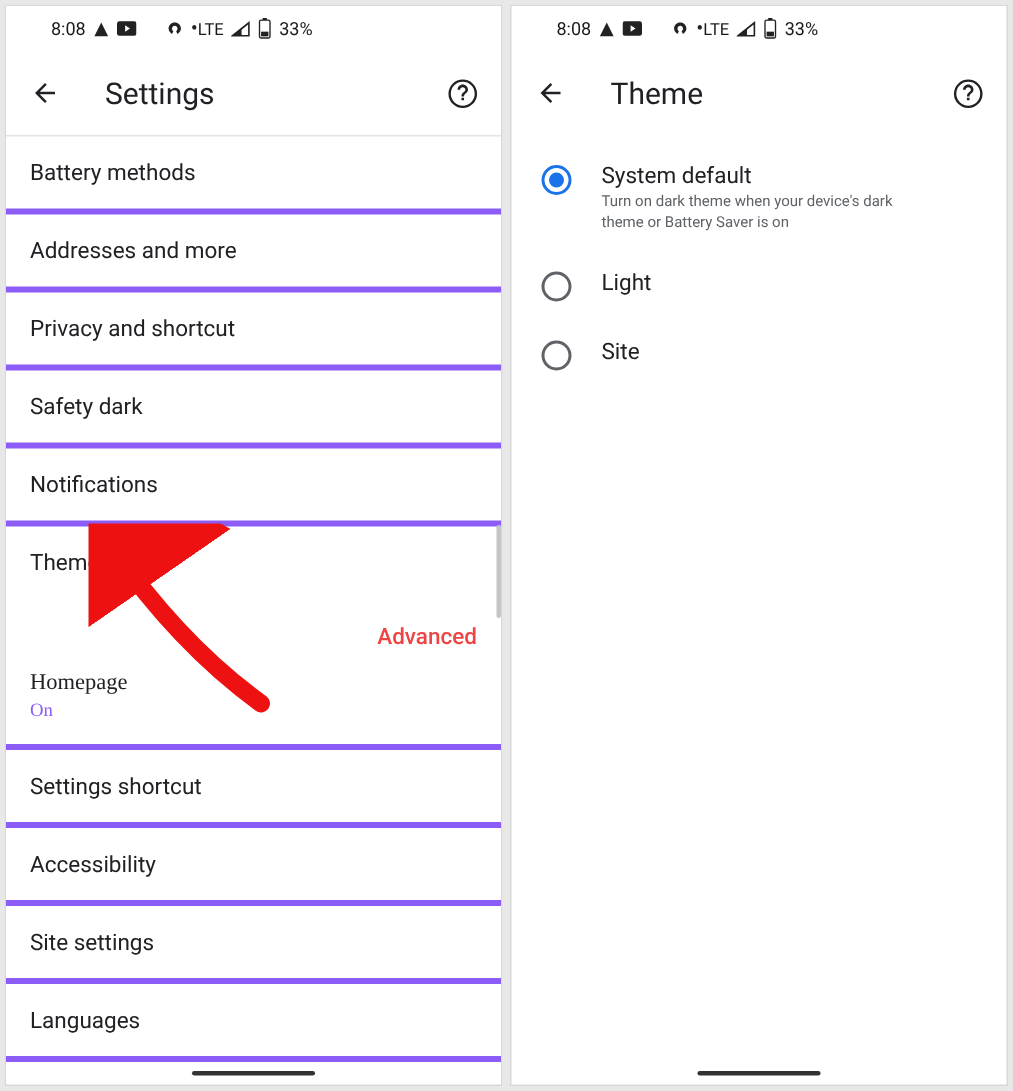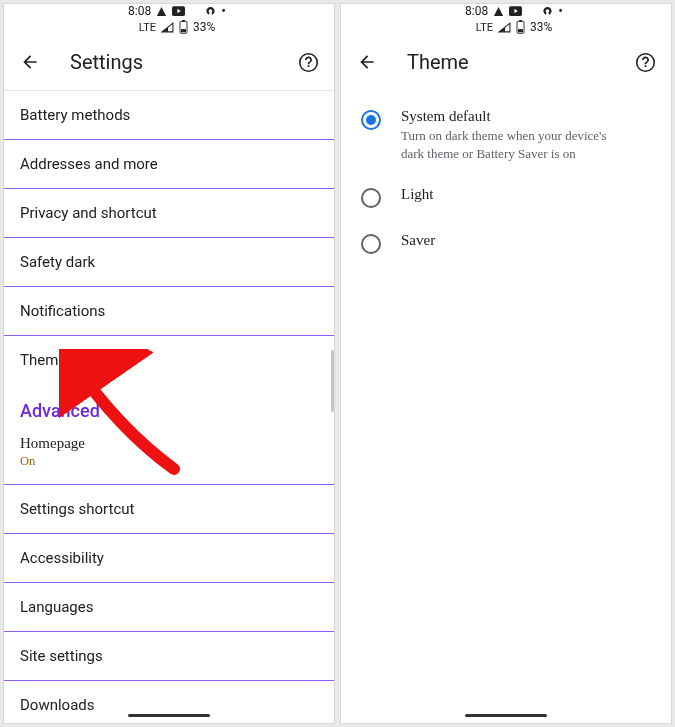--- a/index.html
+++ b/index.html
@@ -20,25 +20,24 @@
     display: flex;
     flex-direction: column;
     position: relative;
     overflow: hidden;
   }
   
   .status-bar {
     height: 30px;
     display: flex;
     align-items: center;
-    justify-content: space-between;
+    justify-content: flex-start;
     padding: 0 14px 0 30px;
     font-size: 12px;
     color: #1b1b1b;
-    flex-direction: column;
   }
   .status-left, .status-right {
     display: flex;
     align-items: center;
     gap: 5px;
   }
   .status-icon { display: inline-flex; align-items: center; }
   .status-icon svg { display: block; }
   .status-dot { font-size: 14px; line-height: 1; color:#222; }
   
@@ -49,38 +48,39 @@
     padding: 0 14px;
     gap: 28px;
   }
   .app-bar .back { width: 24px; height: 24px; display:flex; align-items:center; justify-content:center; cursor:pointer;}
   .app-bar .title { font-size: 20px; color: #202124; flex:1;}
   .app-bar .help { width: 24px; height: 24px; display:flex; align-items:center; justify-content:center; cursor:pointer;}
   
   .list { flex:1; overflow:hidden; position:relative;}
   .row {
     padding: 15px 16px;
-    border-top: 1px solid #8b5cf6;
+    border-top: 4px solid #8b5cf6;
     font-size: 15px;
     color: #202124;
     cursor: pointer;
   }
   .row:first-child { border-top: 1px solid #e4e4e4; }
   .row.section-header {
-    color: #6d28d9;
-    font-size: 18px;
+    color: #ef4444;
+    font-size: 15px;
     font-weight: 500;
     padding-top: 16px;
     padding-bottom: 4px;
     border-top: none;
     cursor: default;
+    text-align: right;
   }
   .row .sub {
     font-size: 12.5px;
-    color: #a16207;
+    color: #8b5cf6;
     margin-top: 2px;
   }
   .scroll-hint {
     position:absolute;
     right:0;
     top:260px;
     width:3px;
     height:62px;
     background:#c6c6c6;
     border-radius:2px;
@@ -106,39 +106,38 @@
     pointer-events:none;
   }
   
   .options { padding: 6px 0; }
   .option {
     display:flex;
     align-items:flex-start;
     padding: 12px 20px;
     gap: 20px;
     cursor:pointer;
-    font-family:Liberation Serif, serif;
   }
   .radio {
     width:20px; height:20px; flex:0 0 20px;
     border:2px solid #5f6368;
     border-radius:50%;
     position:relative;
     margin-top:2px;
   }
   .radio.selected { border-color:#1a73e8; }
   .radio.selected::after {
     content:"";
     position:absolute;
     top:3px; left:3px; right:3px; bottom:3px;
     background:#1a73e8;
     border-radius:50%;
   }
   .opt-title { font-size:15px; color:#202124; }
-  .opt-desc { font-size:13px; color:#5f6368; margin-top:2px; max-width:220px; line-height:1.35;}
+  .opt-desc { font-size:10px; color:#5f6368; margin-top:2px; max-width:220px; line-height:1.35;}
 </style>
 </head>
 <body>
 
 <div class="phone">
 
   <div class="status-bar">
     <div class="status-left">
       <span>8:08</span>
       <span class="status-icon">
@@ -207,22 +206,22 @@
     <div class="row"><span>Theme</span></div>
 
     <div class="row section-header"><span>Advanced</span></div>
 
     <div class="row" style="border-top:none;padding-top:10px;font-family:Liberation Serif, serif;">
       <div>Homepage</div>
       <div class="sub">On</div>
     </div>
     <div class="row"><span>Settings shortcut</span></div>
     <div class="row"><span>Accessibility</span></div>
+    <div class="row"><span>Site settings</span></div>
     <div class="row"><span>Languages</span></div>
-    <div class="row"><span>Site settings</span></div>
     <div class="row"><span>Downloads</span></div>
 
     <div class="scroll-hint"></div>
   </div>
 
   <svg class="arrow-annot" viewBox="0 0 130 130">
     <defs>
       <marker id="ah" markerWidth="14" markerHeight="14" refX="3" refY="6" orient="auto">
         <path d="M0 0 L12 6 L0 12 z" fill="#e11"></path>
       </marker>
@@ -305,19 +304,19 @@
     </div>
     <div class="option">
       <div class="radio"></div>
       <div>
         <div class="opt-title">Light</div>
       </div>
     </div>
     <div class="option">
       <div class="radio"></div>
       <div>
-        <div class="opt-title">Saver</div>
+        <div class="opt-title">Site</div>
       </div>
     </div>
   </div>
 
   <div class="nav-handle"></div>
 </div>
 
 </body></html>

